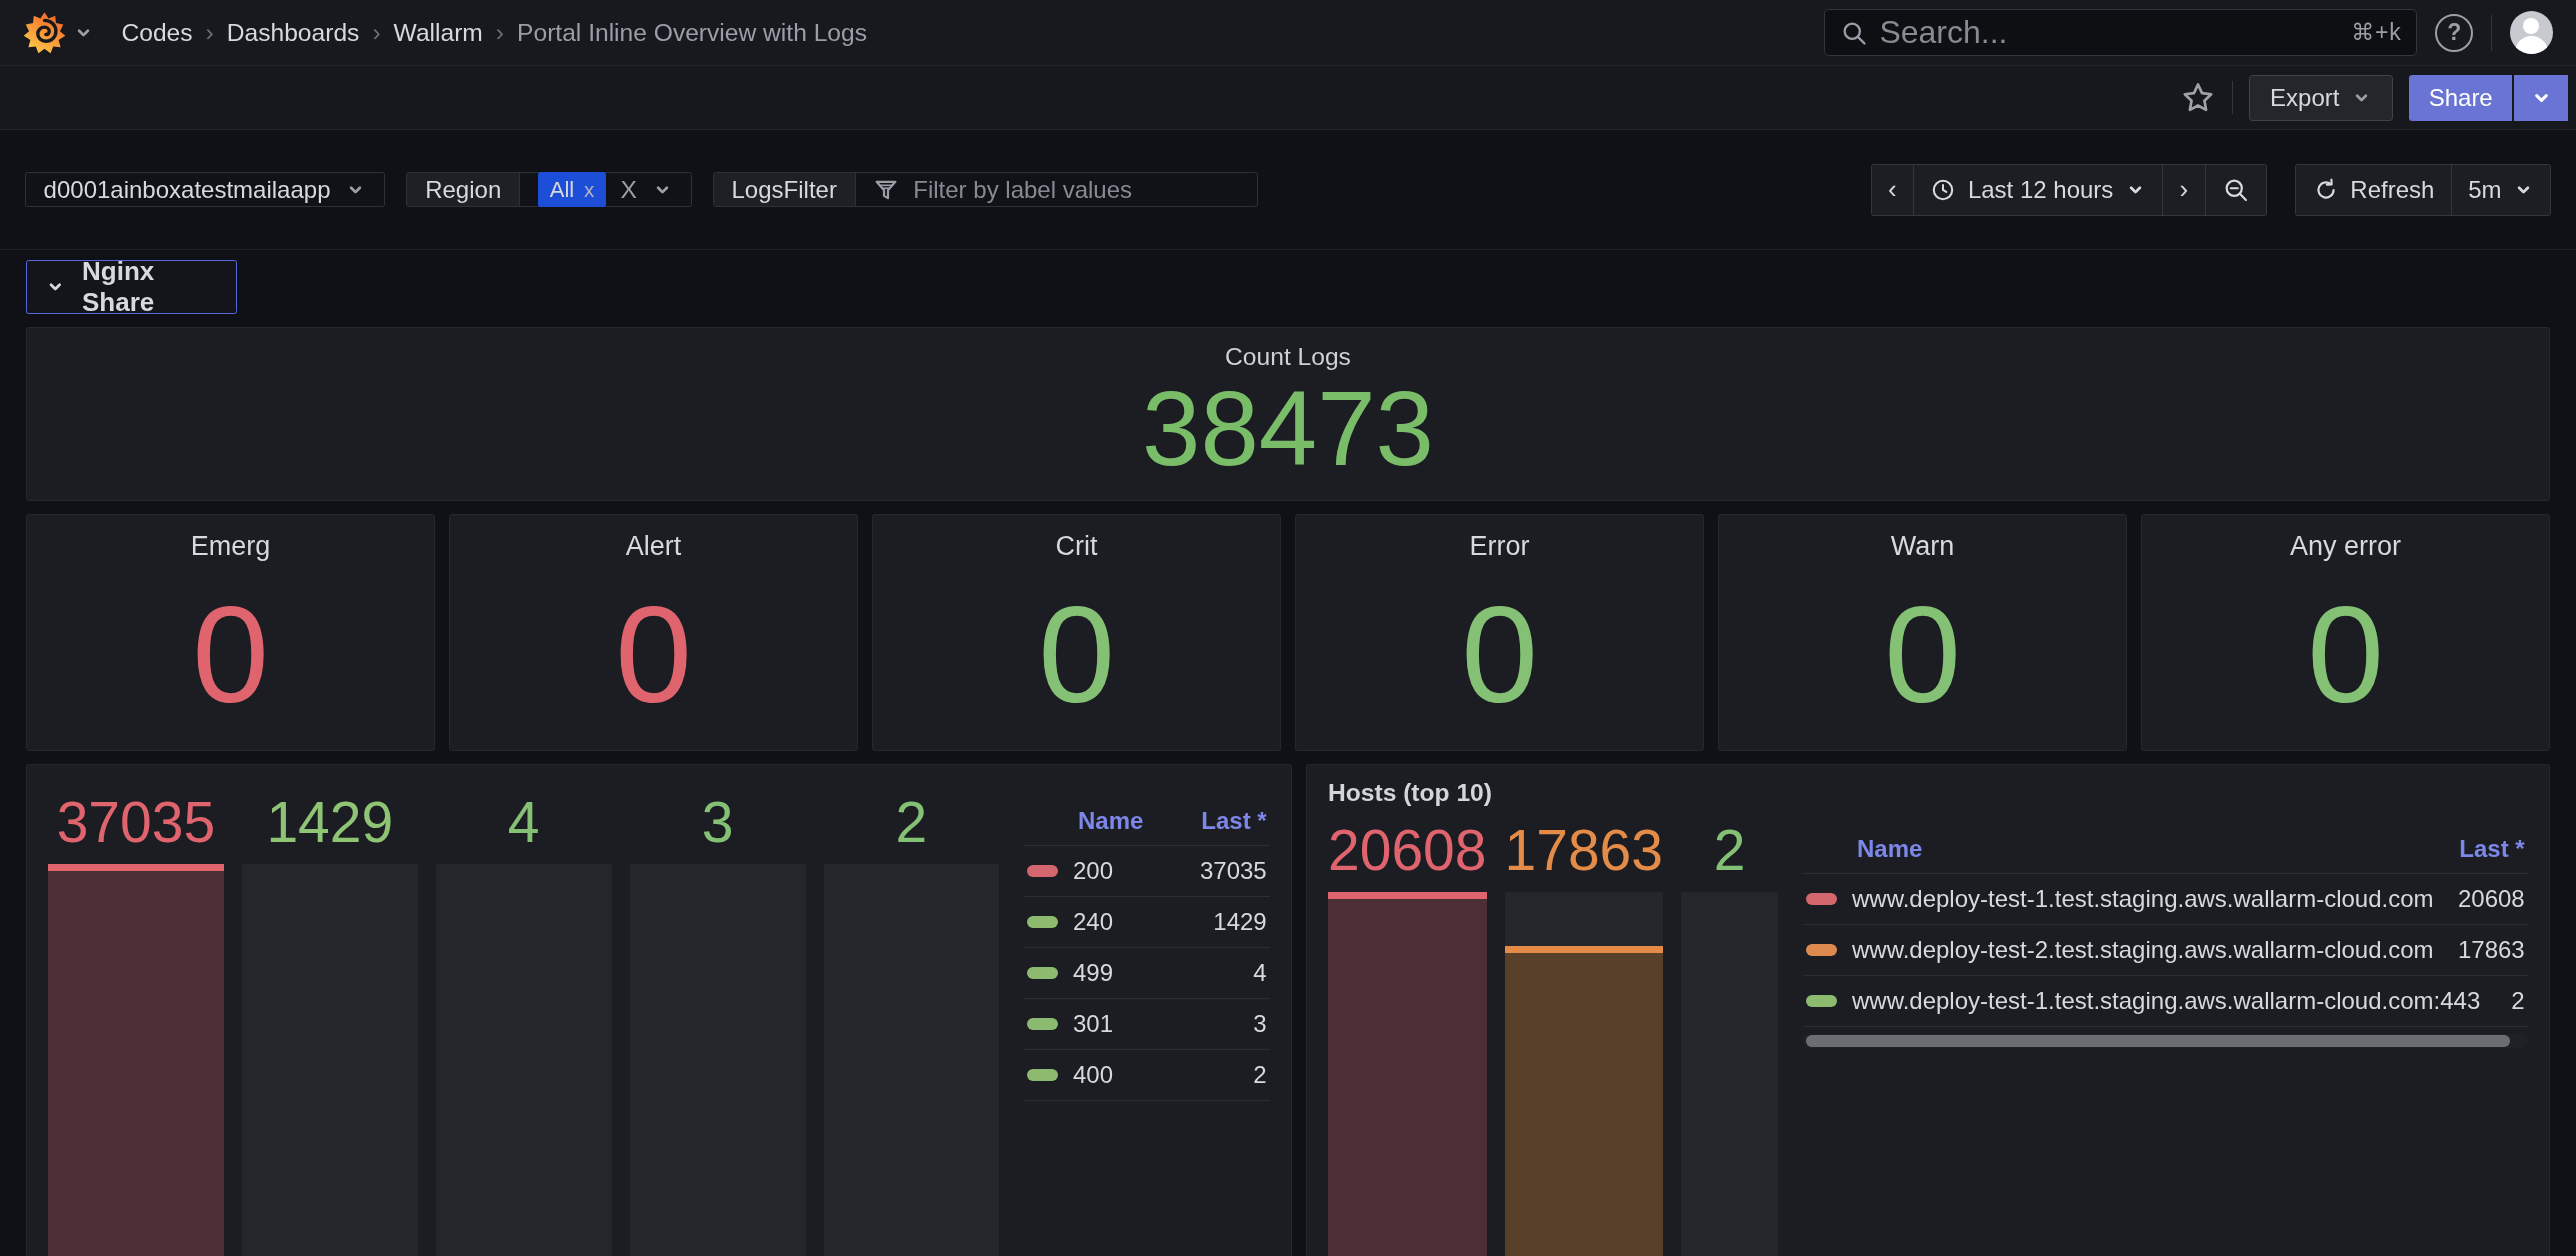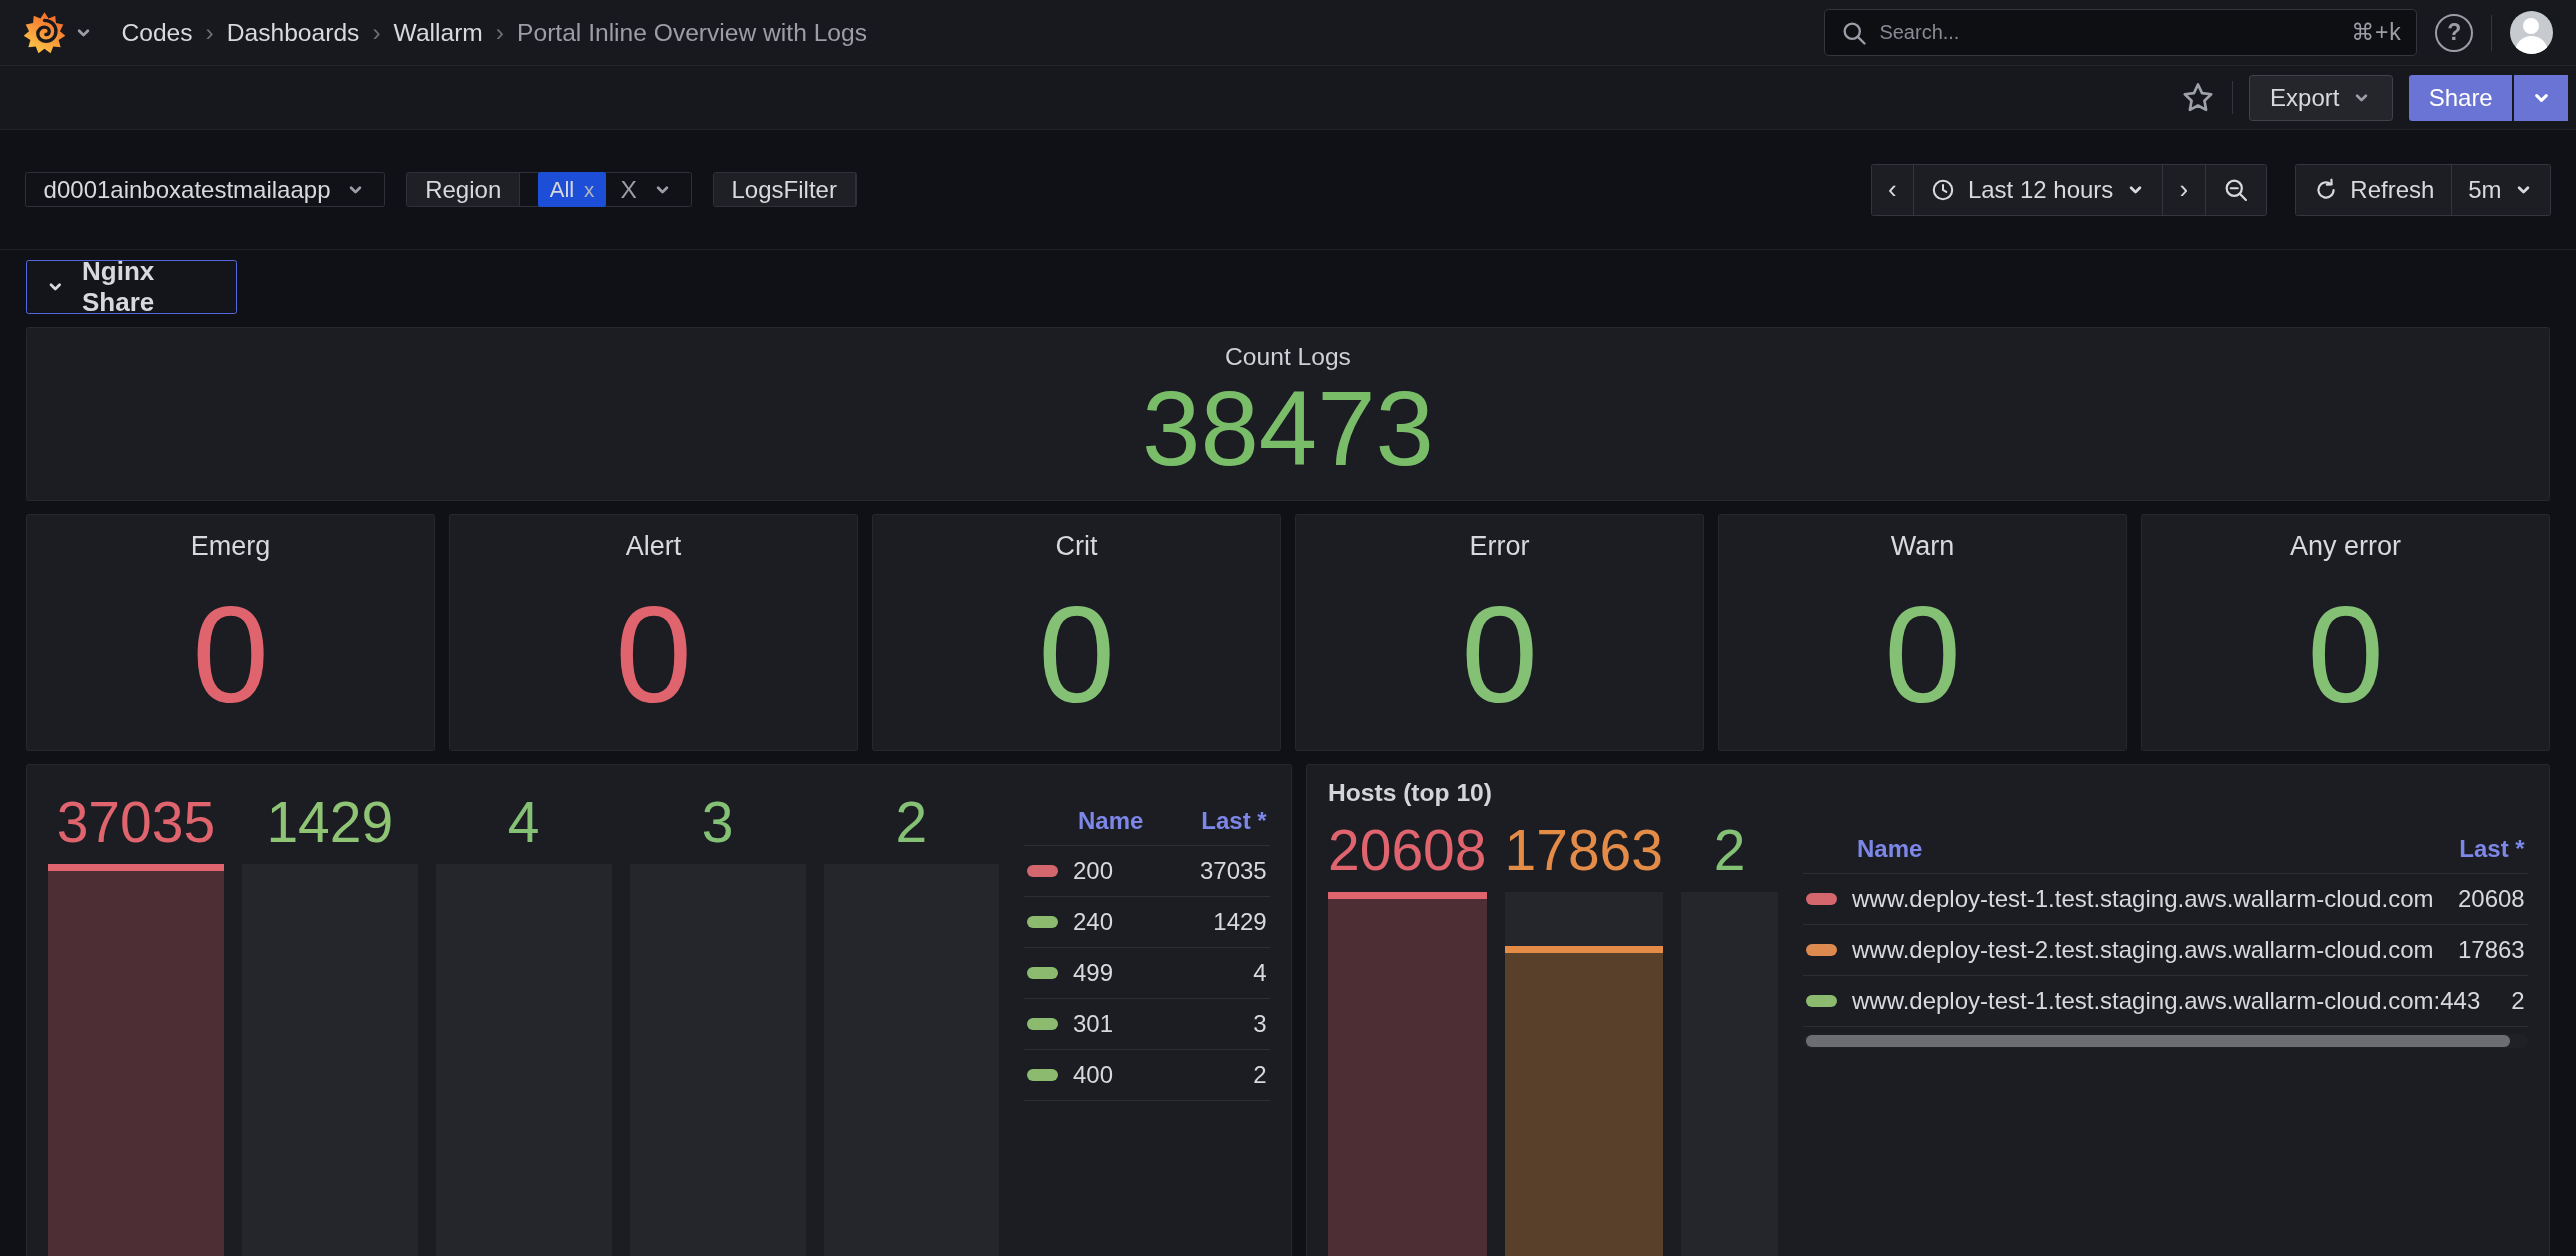--- a/index.html
+++ b/index.html
@@ -22,21 +22,21 @@
   .crumb { color:#d8d9dd; font-weight:500; }
   .crumb.current { color:#9d9da8; font-weight:400; }
   .crumb-sep { color:#6e7076; font-size:24.6px; }
   .nav-right { margin-left:auto; display:flex; align-items:center; gap:18px; }
   .searchbox {
     width:593px; height:47px; background:#0e0f13; border:0.8px solid #34363d; border-radius:4.9px;
     display:flex; align-items:center; padding:0 14.7px; gap:11.5px;
   }
   .searchbox input {
     flex:1; background:transparent; border:none; outline:none; color:#9d9da8;
-    font-size:20px; font-family:"Liberation Sans", sans-serif;
+    font-size:32px; font-family:"Liberation Sans", sans-serif;
   }
   .searchbox input::placeholder { color:#888a93; }
   .kbd { color:#9d9da8; font-size:23px; letter-spacing:0.8px; }
   .help-btn { width:38px; height:38px; border-radius:50%; border:2.5px solid #9d9da8; color:#9d9da8;
     display:flex; align-items:center; justify-content:center; font-size:23px; font-weight:700; cursor:pointer; }
   .nav-divider { width:0.8px; height:36px; background:#34363d; }
   .avatar { width:43px; height:43px; border-radius:50%; background:#c7cace; position:relative; overflow:hidden; cursor:pointer; }
   .avatar:before { content:""; position:absolute; left:13px; top:6.6px; width:16.4px; height:16.4px; border-radius:50%; background:#fff; }
   .avatar:after  { content:""; position:absolute; left:4.9px; top:24.6px; width:33px; height:21px; border-radius:16.4px 16.4px 0 0; background:#fff; }
 
@@ -210,20 +210,28 @@
       </span>
       <span class="muted-x">X</span>
       <svg width="21" height="21" viewBox="0 0 24 24">
           <polyline class="caret" points="7,10 12,15 17,10"></polyline>
         </svg>
     </div>
   </div>
 
   <div class="var-box">
     <div class="var-label">LogsFilter</div>
+    <div class="filter-input">
+      <svg width="28" height="28" viewBox="0 0 24 24">
+        <path d="M4 5h16l-6.3 7.2V19l-3.4-2v-4.8z" fill="none" stroke="#9d9da8" stroke-width="1.9" stroke-linejoin="round"></path>
+        <line x1="7" y1="8" x2="17" y2="8" stroke="#9d9da8" stroke-width="1.4"></line>
+        <line x1="9" y1="10.5" x2="15" y2="10.5" stroke="#9d9da8" stroke-width="1.4"></line>
+      </svg>
+      <span>Filter by label values</span>
+    </div>
   </div>
 
   <div class="timebar">
     <div class="seg-group">
       <button class="seg">
           <span class="arrow-glyph">‹</span>
         </button>
       <button class="seg">
         <svg width="26" height="26" viewBox="0 0 24 24">
           <circle cx="12" cy="12" r="8.5" fill="none" stroke="#d8d9dd" stroke-width="1.9"></circle>

